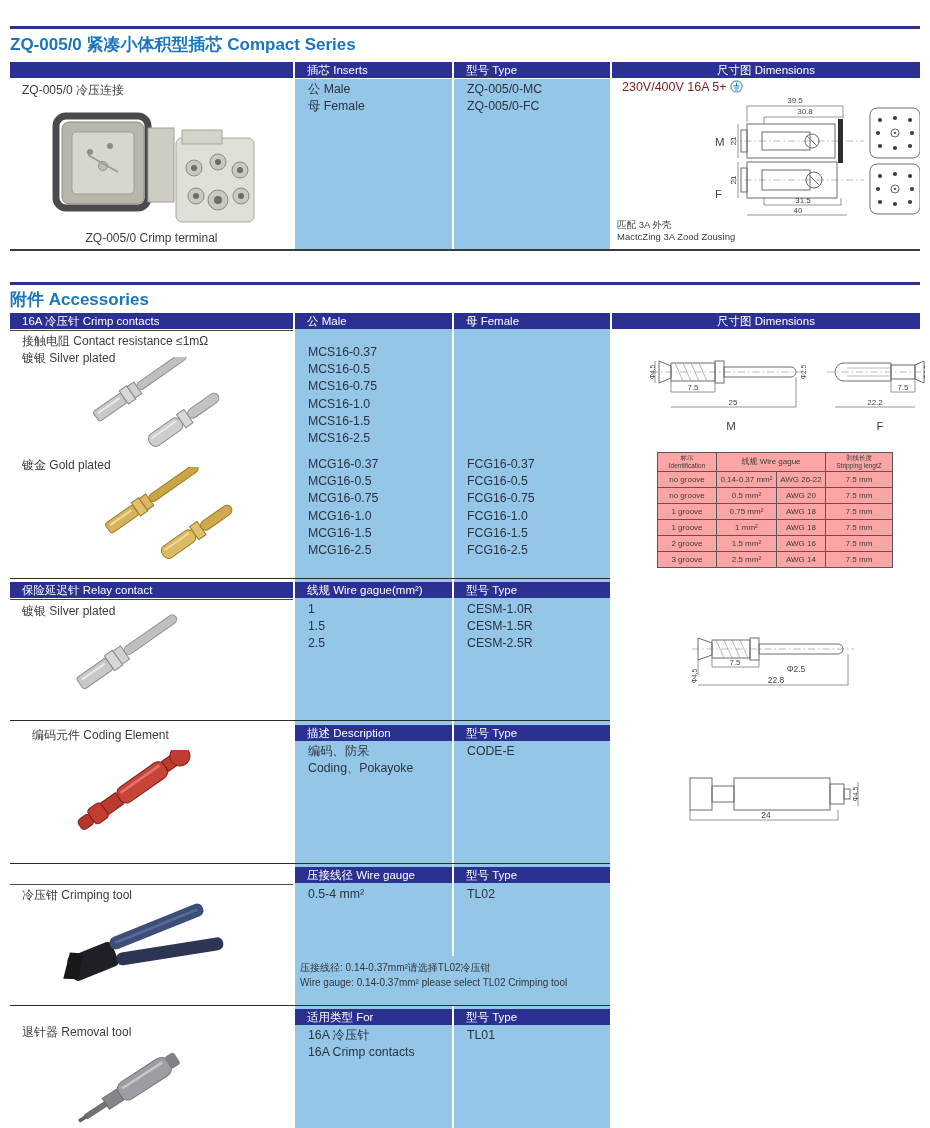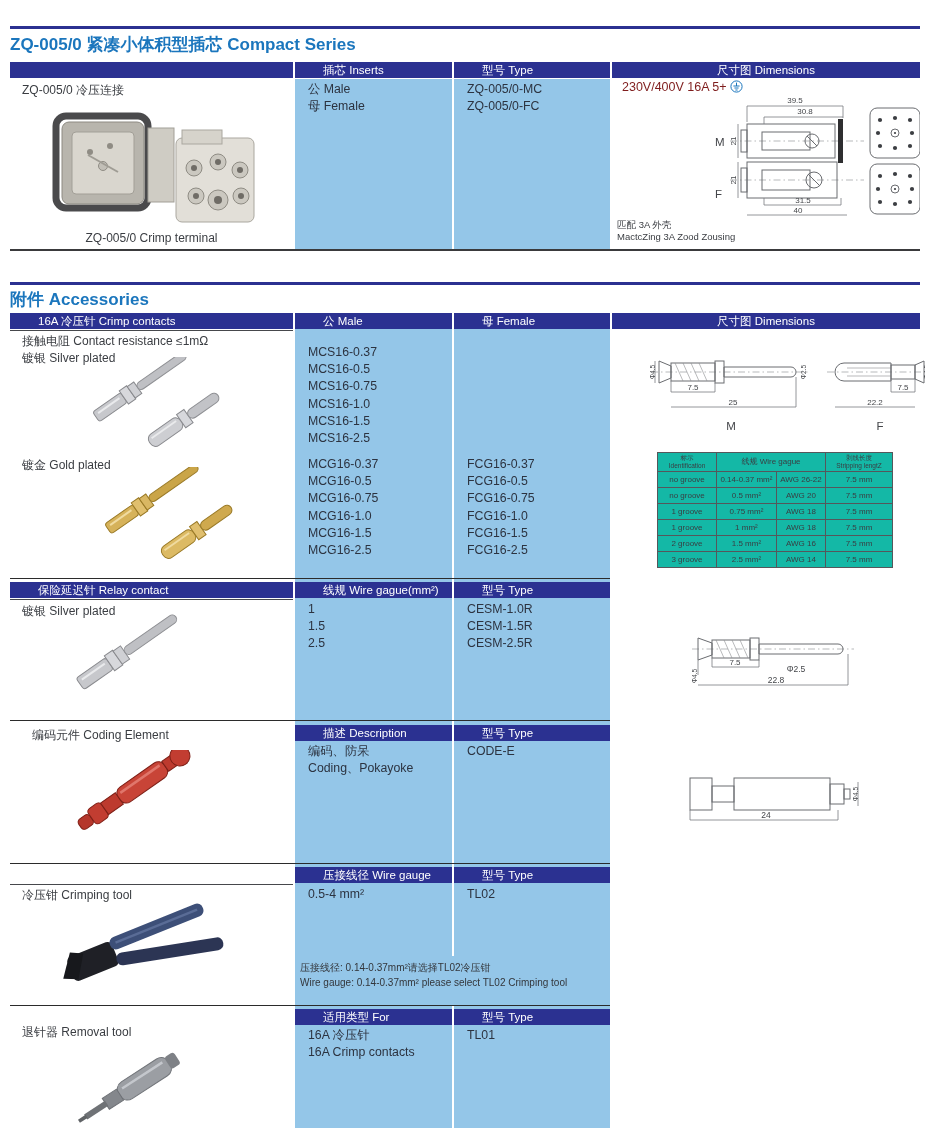--- a/index.html
+++ b/index.html
@@ -1,41 +1,41 @@
 <!DOCTYPE html>
 <html><head>
 <meta charset="utf-8">
 <style>
   html,body{margin:0;padding:0;background:#fff}
   .page{position:relative;width:930px;height:1128px;background:#ffffff;overflow:hidden;
         font-family:"Liberation Sans","DejaVu Sans",sans-serif;margin-top:20px;}
   .rule{position:absolute;left:10px;width:910px;height:3px;background:#2b3191}
   .sect-title{position:absolute;left:10px;color:#1b76bd;font-size:17px;font-weight:bold;white-space:nowrap}
   .bar{position:absolute;height:16px;background:#2b3191;color:#ffffff;font-size:11.5px;line-height:16px;
-       box-sizing:border-box;padding-left:28px;white-space:nowrap}
+       box-sizing:border-box;padding-left:12px;white-space:nowrap}
   .bar.center{padding-left:0;text-align:center}
   .blue{position:absolute;background:#94c6e8}
   .t{position:absolute;font-size:12px;color:#3a3d42;white-space:nowrap}
   .cellt{color:#2c3340}
   .list{position:absolute;font-size:12.3px;line-height:17.2px;color:#2c3340;white-space:nowrap}
   .sep{position:absolute;left:10px;width:600px;height:1px;background:#2b2b2b}
   .thin{position:absolute;height:1px;background:#46484c}
   .bottomline{position:absolute;left:10px;width:910px;height:2px;background:#3a3a3c}
   .small-note{position:absolute;font-size:9.5px;color:#3a3d42;white-space:nowrap}
   .note11{position:absolute;font-size:10px;color:#33363b;white-space:nowrap}
   .rating{position:absolute;color:#7f1d1d;font-size:12.5px;white-space:nowrap}
   .caption{position:absolute;font-size:12px;color:#3a3d42;text-align:center}
   svg.d{position:absolute}
   svg.d text{font-family:"Liberation Sans","DejaVu Sans",sans-serif;fill:#44464a}
   .o{fill:none;stroke:#6a6c70;stroke-width:1}
   .dim{stroke:#7a7c80;stroke-width:0.8}
   .cl{stroke:#9a9c9e;stroke-width:0.7;stroke-dasharray:7 3 1.5 3;fill:none}
   .hatch{stroke:#8a8c8e;stroke-width:0.6}
   .dot{fill:#3c3e42}
-  table.gauge{position:absolute;border-collapse:collapse;background:#14b8a6}
+  table.gauge{position:absolute;border-collapse:collapse;background:#fca5a5}
   table.gauge th,table.gauge td{border:1px solid #55575b;text-align:center;color:#3a3d42;white-space:nowrap}
   table.gauge td{font-size:8px;height:15px;padding:0 3px}
   table.gauge th{font-size:6.5px;line-height:1.2;padding:1px 2px;font-weight:normal}
   table.gauge th.gt-wire{font-size:8px}
 </style>
 </head>
 <body>
 
 <div class="page">
 

